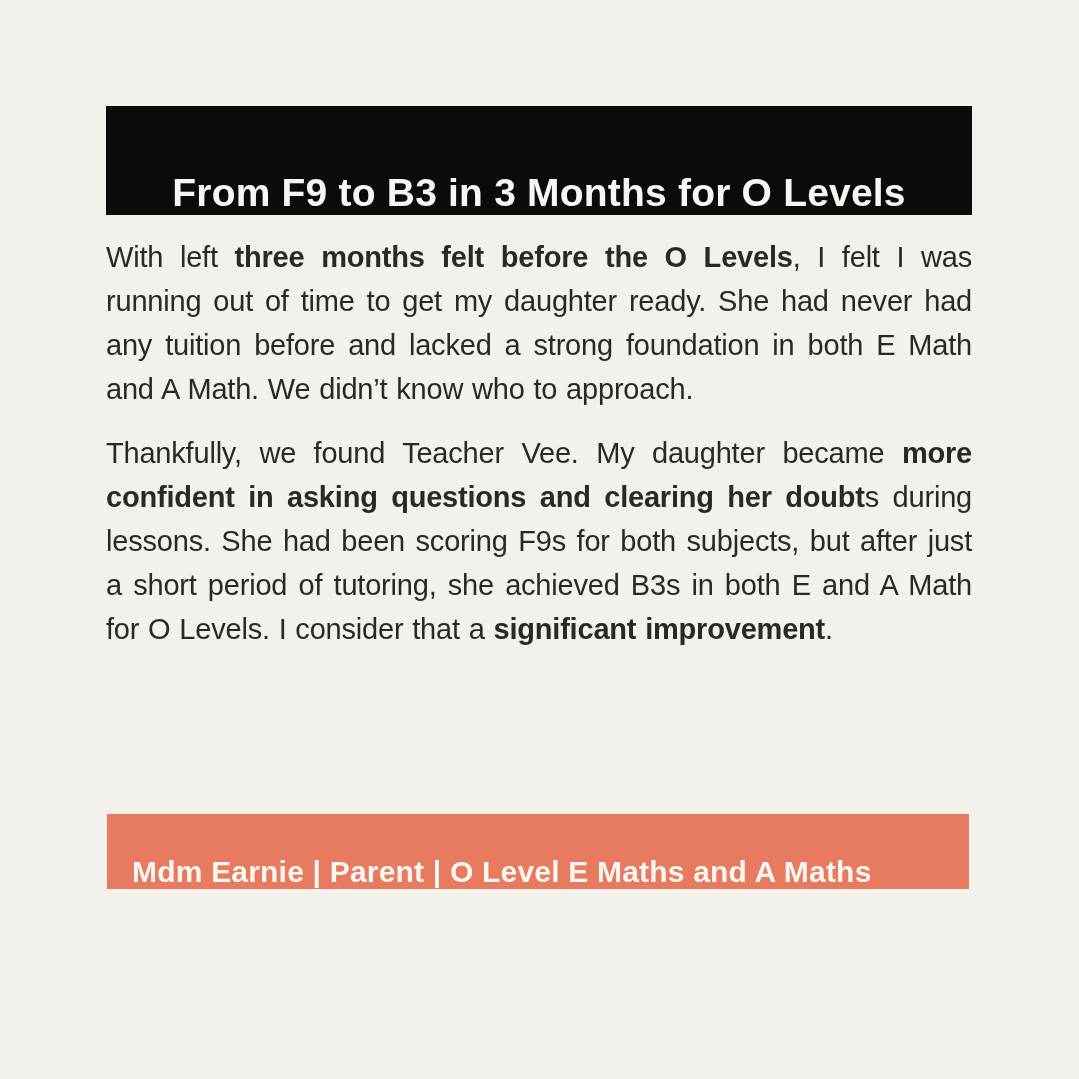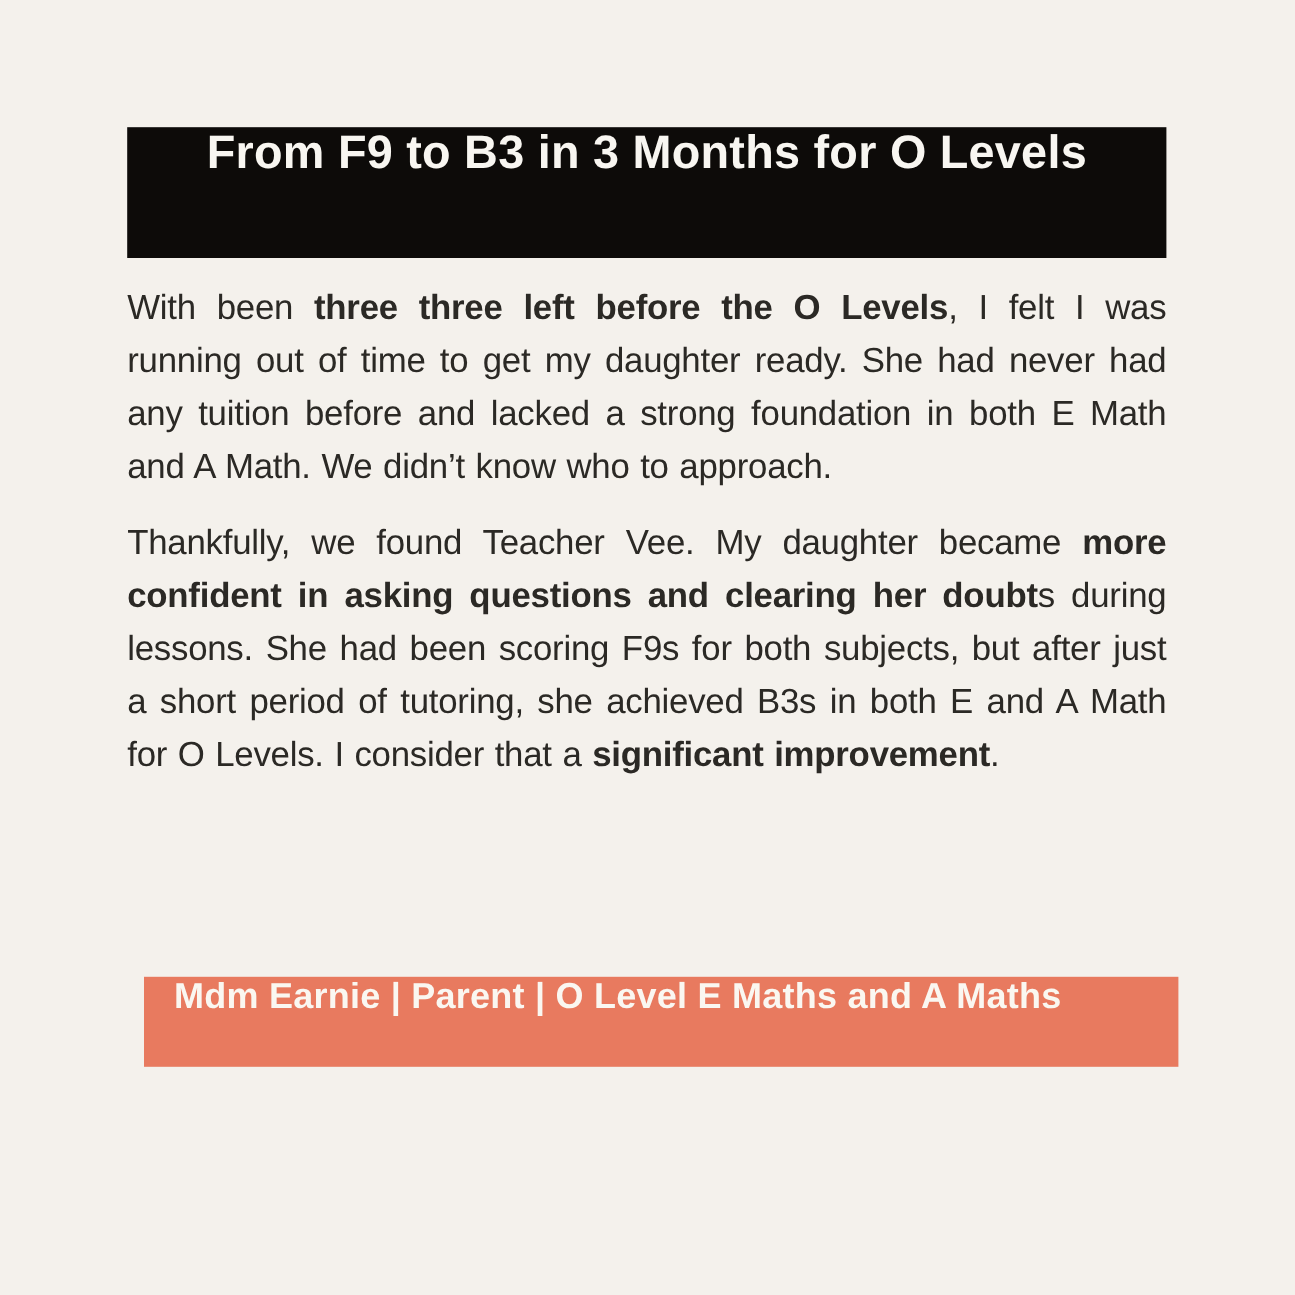--- a/index.html
+++ b/index.html
@@ -22,21 +22,21 @@
     position: absolute;
     left: 106px;
     top: 106px;
     width: 866px;
   }
   .header-banner {
     background: #0D0B09;
     width: 100%;
     height: 109px;
     display: flex;
-    align-items: flex-start;
+    align-items: flex-end;
     justify-content: center;
   }
   .header-title {
     color: #F8F6F1;
     font-size: 39px;
     font-weight: 700;
     letter-spacing: 0.2px;
     white-space: nowrap;
   }
   .para {
@@ -49,48 +49,48 @@
     letter-spacing: -0.2px;
     word-spacing: 1px;
   }
   .para + .para {
   }
   .para strong {
     font-weight: 700;
   }
   .attribution-banner {
     position: absolute;
-    left: 120px;
+    left: 107px;
     top: 814px;
     width: 862px;
     height: 75px;
     background: #E87A5F;
     display: flex;
-    align-items: flex-start;
+    align-items: flex-end;
   }
   .attribution-text {
     color: #FAF7F1;
     font-size: 30px;
     font-weight: 700;
     padding-left: 25px;
     letter-spacing: 0.2px;
     white-space: nowrap;
   }
 </style>
 </head>
 <body>
 
 <div class="canvas">
   <div class="content">
 
     <div class="header-banner">
       <span class="header-title">From F9 to B3 in 3 Months for O Levels</span>
     </div>
 
-    <p class="para"><span>With been </span><strong>three three left before the O Levels</strong><span>, I felt I was running out of time to get my daughter ready. She had never had any tuition before and lacked a strong foundation in both E Math and A Math. We didn’t know who to approach.</span></p>
+    <p class="para"><span>With left </span><strong>three months felt before the O Levels</strong><span>, I felt I was running out of time to get my daughter ready. She had never had any tuition before and lacked a strong foundation in both E Math and A Math. We didn’t know who to approach.</span></p>
 
     <p class="para"><span>Thankfully, we found Teacher Vee. My daughter became </span><strong>more confident in asking questions and clearing her doubt</strong><span>s during lessons. She had been scoring F9s for both subjects, but after just a short period of tutoring, she achieved B3s in both E and A Math for O Levels. I consider that a </span><strong>significant improvement</strong><span>.</span></p>
 
   </div>
 
   <div class="attribution-banner">
     <span class="attribution-text">Mdm Earnie | Parent | O Level E Maths and A Maths</span>
   </div>
 </div>
 

